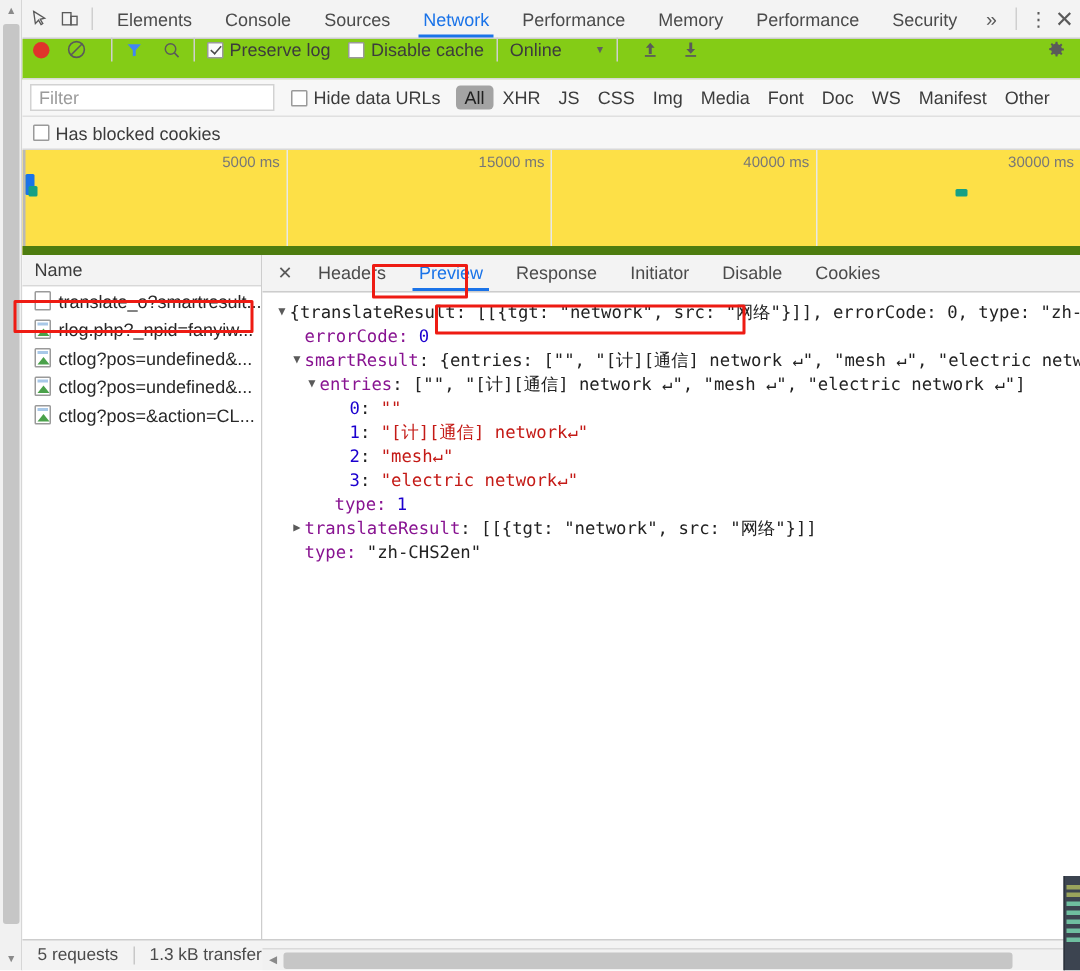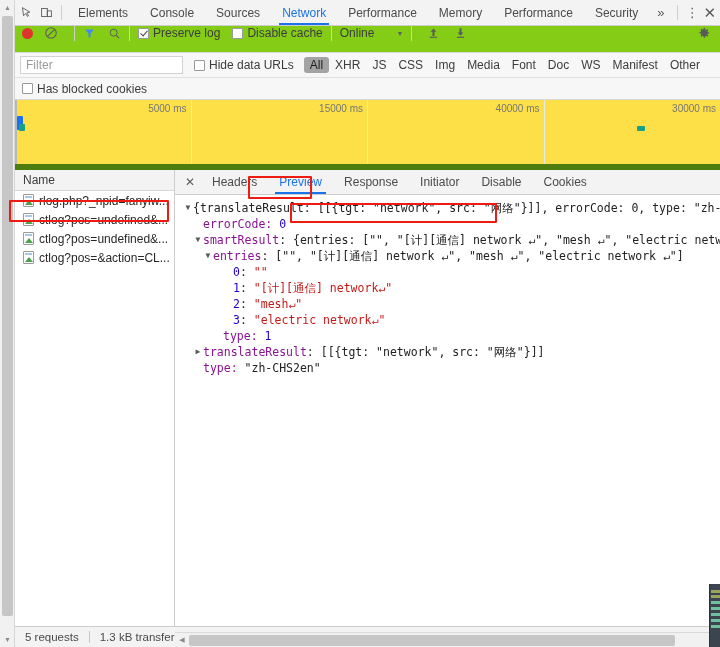--- a/index.html
+++ b/index.html
@@ -414,20 +414,24 @@
       <div class="ov-bar" style="left:622px; top:26px; width:8px; height:5px; background:#16a085;"></div>
     </div>
 
     <div class="split">
 
       <div class="req-list">
         <div class="req-head">
           <span>Name</span>
         </div>
         <div class="req-rows">
+          <div class="req-row selected">
+            <span class="ico-doc"></span>
+            <span>translate_o?smartresult...</span>
+          </div>
           <div class="req-row">
             <span class="ico-doc green"></span>
             <span>rlog.php?_npid=fanyiw...</span>
           </div>
           <div class="req-row">
             <span class="ico-doc green"></span>
             <span>ctlog?pos=undefined&amp;...</span>
           </div>
           <div class="req-row">
             <span class="ico-doc green"></span>

